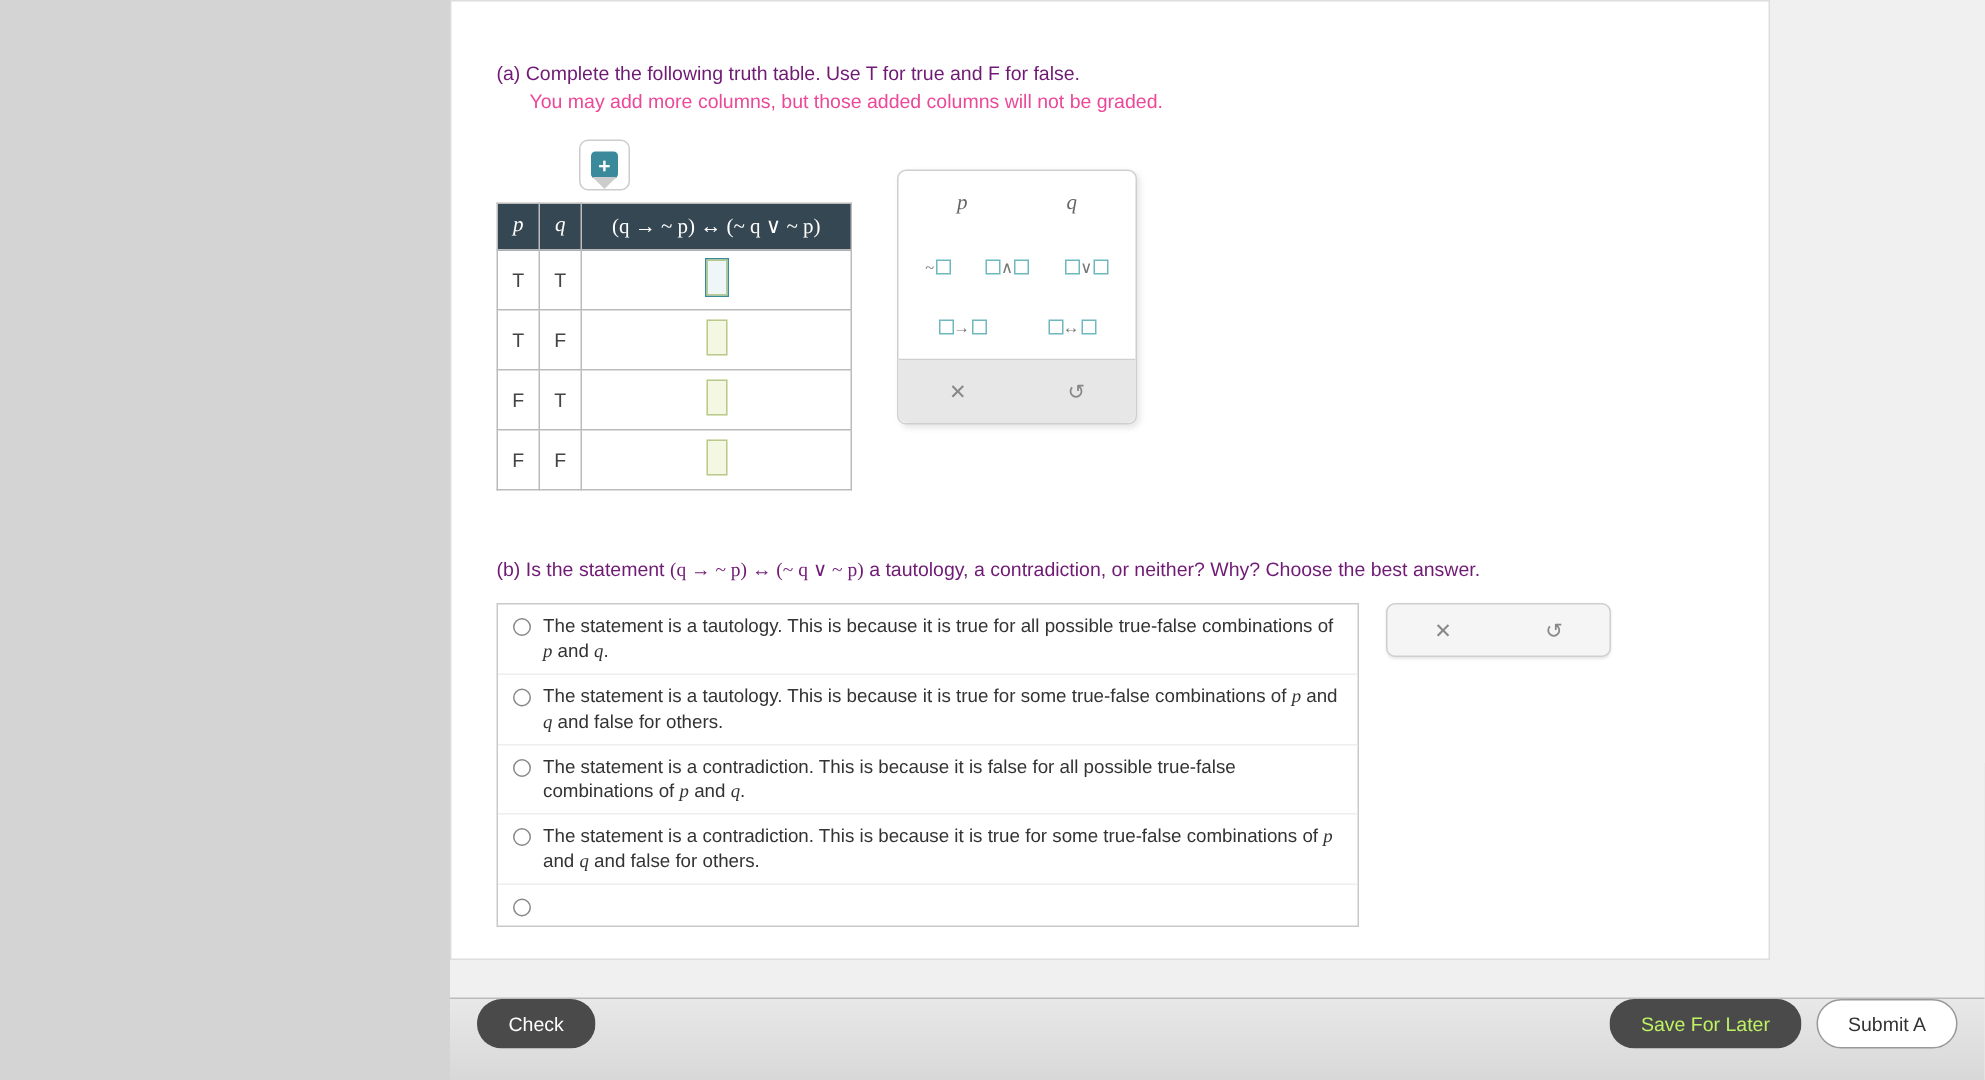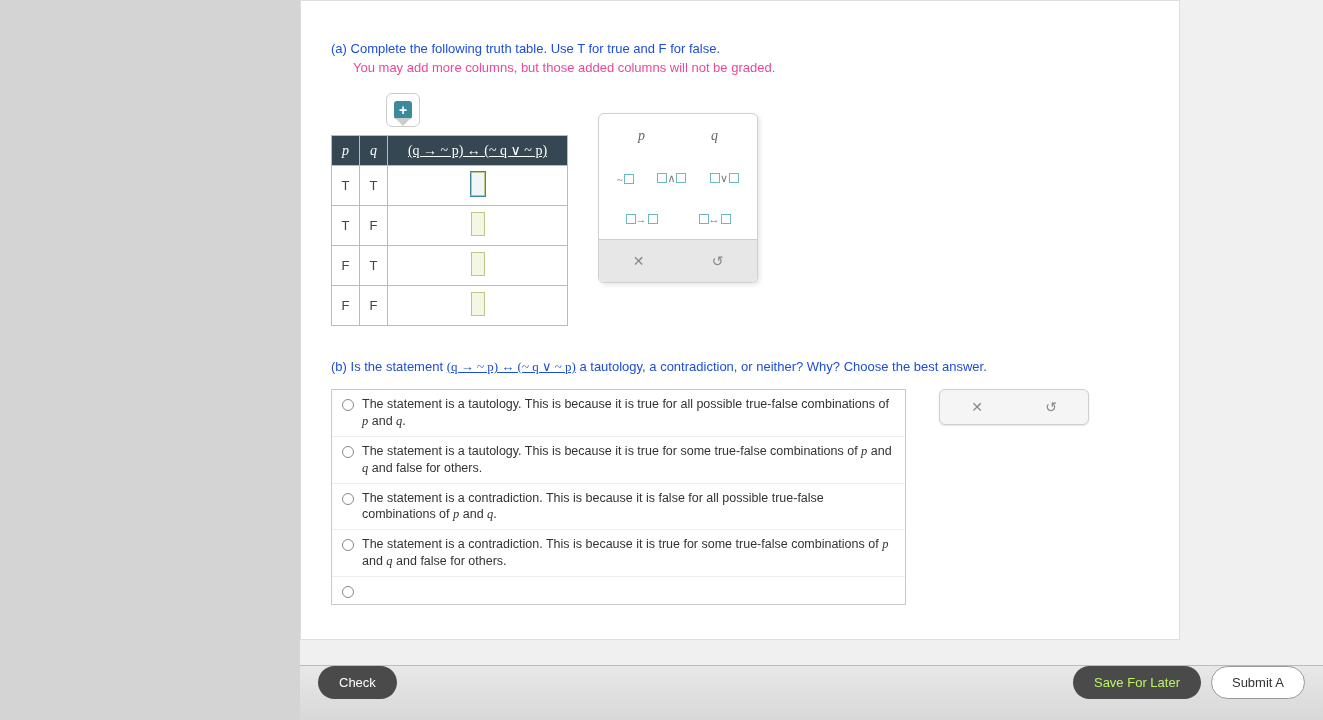--- a/index.html
+++ b/index.html
@@ -21,21 +21,21 @@
   .content {
     background: #fff;
     width: 880px;
     min-height: 640px;
     padding: 40px 30px 20px 30px;
     border: 1px solid #ddd;
   }
   .content-outer {
     padding-top: 0;
   }
-  .part-header { font-size: 13px; color: #1d4ed8; margin-bottom: 4px; }
+  .part-header { font-size: 13px; color: #701a75; margin-bottom: 4px; }
   .part-sub { font-size: 13px; color: #ec4899; margin-left: 22px; margin-bottom: 18px; }
   .add-col-btn {
     width: 34px; height: 34px; border: 1px solid #ccc; border-radius: 6px;
     background: #fff; display: flex; align-items: center; justify-content: center;
     margin-left: 55px; margin-bottom: -4px; position: relative; cursor: pointer;
   }
   .add-col-btn::after {
     content: ""; position: absolute; bottom: -8px; left: 50%; transform: translateX(-50%);
     border: 8px solid transparent; border-top-color: #ccc;
   }
@@ -69,22 +69,22 @@
     padding: 4px 8px; cursor: pointer; border-radius: 3px;
   }
   .sym { font-style: normal; letter-spacing: 1px; font-size: 11px; color: #777; }
   .sq { display: inline-block; width: 10px; height: 10px; border: 1px solid #6fb8c0; vertical-align: -1px; }
   .palette-bottom {
     background: #e7e7e7; border-top: 1px solid #cfcfcf;
     display: flex; justify-content: space-around; padding: 10px 0; border-radius: 0 0 6px 6px;
   }
   .pal-btn { width: 22px; height: 22px; display: flex; align-items: center; justify-content: center;
     color: #888; cursor: pointer; font-size: 14px; }
-  .part-b { margin-top: 33px; }
-  .part-b-top { display: flex; gap: 33px; align-items: flex-start; }
+  .part-b { margin-top: 45px; }
+  .part-b-top { display: flex; gap: 18px; align-items: flex-start; }
   .options-box {
     border: 1px solid #c9c9c9; width: 575px; background: #fff;
   }
   .option-row {
     display: flex; align-items: flex-start; padding: 6px 10px; font-size: 12.5px; color: #333;
     border-bottom: 1px solid #eee; gap: 8px; line-height: 1.35;
   }
   .option-row:last-child { border-bottom: none; }
   .radio {
     flex: 0 0 12px; width: 12px; height: 12px; border: 1px solid #888;
@@ -104,21 +104,21 @@
     justify-content: space-between;
   }
   .btn {
     border-radius: 18px; padding: 8px 20px; font-size: 13px; cursor: pointer;
     border: 1px solid transparent;
   }
   .btn-check { background: #4a4a4a; color: #fff; }
   .btn-save { background: #4a4a4a; color: #bef264; }
   .btn-submit { background: #fff; border: 1px solid #999; color: #333; }
   .footer-right { display: flex; gap: 10px; }
-  .expr { font-family: Georgia, serif; text-decoration: underline; }
+  .expr { font-family: Georgia, serif; }
 </style>
 </head>
 <body>
 
 <div class="page-wrap">
   <div class="content-outer">
     <div class="content">
 
       <div class="part-header">
         <span>(a)</span>

